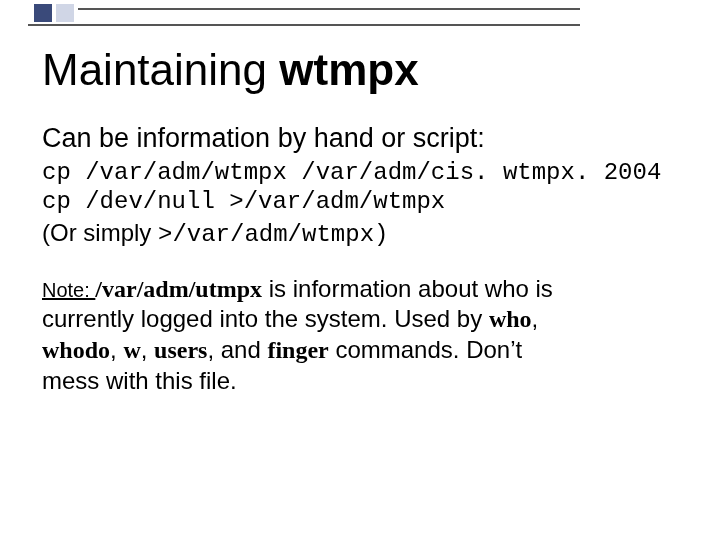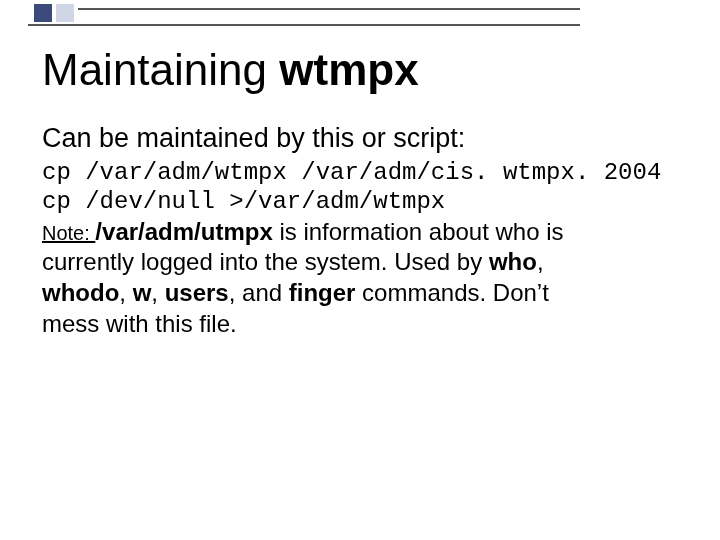--- a/index.html
+++ b/index.html
@@ -98,44 +98,47 @@
 
   .note {
     font-size: 24px;
     line-height: 1.28;
     margin-left: 0;
   }
   .note .label {
     font-size: 20px;
     text-decoration: underline;
   }
-  .note .bold { font-weight: 700; }
+  .note .bold { font-weight: 700; font-family: Liberation Serif, serif; }
 </style>
 </head>
 <body>
 
 <div class="slide">
 
   <div class="deco">
     <div class="sq1"></div>
     <div class="sq2"></div>
     <div class="line-top"></div>
     <div class="line-bot"></div>
   </div>
 
   <div class="content">
 
     <h1 class="title">
       <span>Maintaining </span><span class="bold">wtmpx</span>
     </h1>
 
-    <div class="subtitle">Can be maintained by this or script:</div>
+    <div class="subtitle">Can be information by hand or script:</div>
 
     <div class="codeblock"><span>cp /var/adm/wtmpx /var/adm/cis. wtmpx. 2004</span>
 <span>cp /dev/null &gt;/var/adm/wtmpx</span></div>
 
+    <div class="orline">
+      <span>(Or simply </span><span class="mono">&gt;/var/adm/wtmpx)</span>
+    </div>
 
     <div class="note">
       <span class="label">Note: </span><span class="bold">/var/adm/utmpx</span><span> is information about who is currently logged into the system. Used by </span><span class="bold">who</span><span>, </span><span class="bold">whodo</span><span>, </span><span class="bold">w</span><span>, </span><span class="bold">users</span><span>, and </span><span class="bold">finger</span><span> commands. Don’t mess with this file.</span>
     </div>
 
   </div>
 </div>
 
 </body></html>

